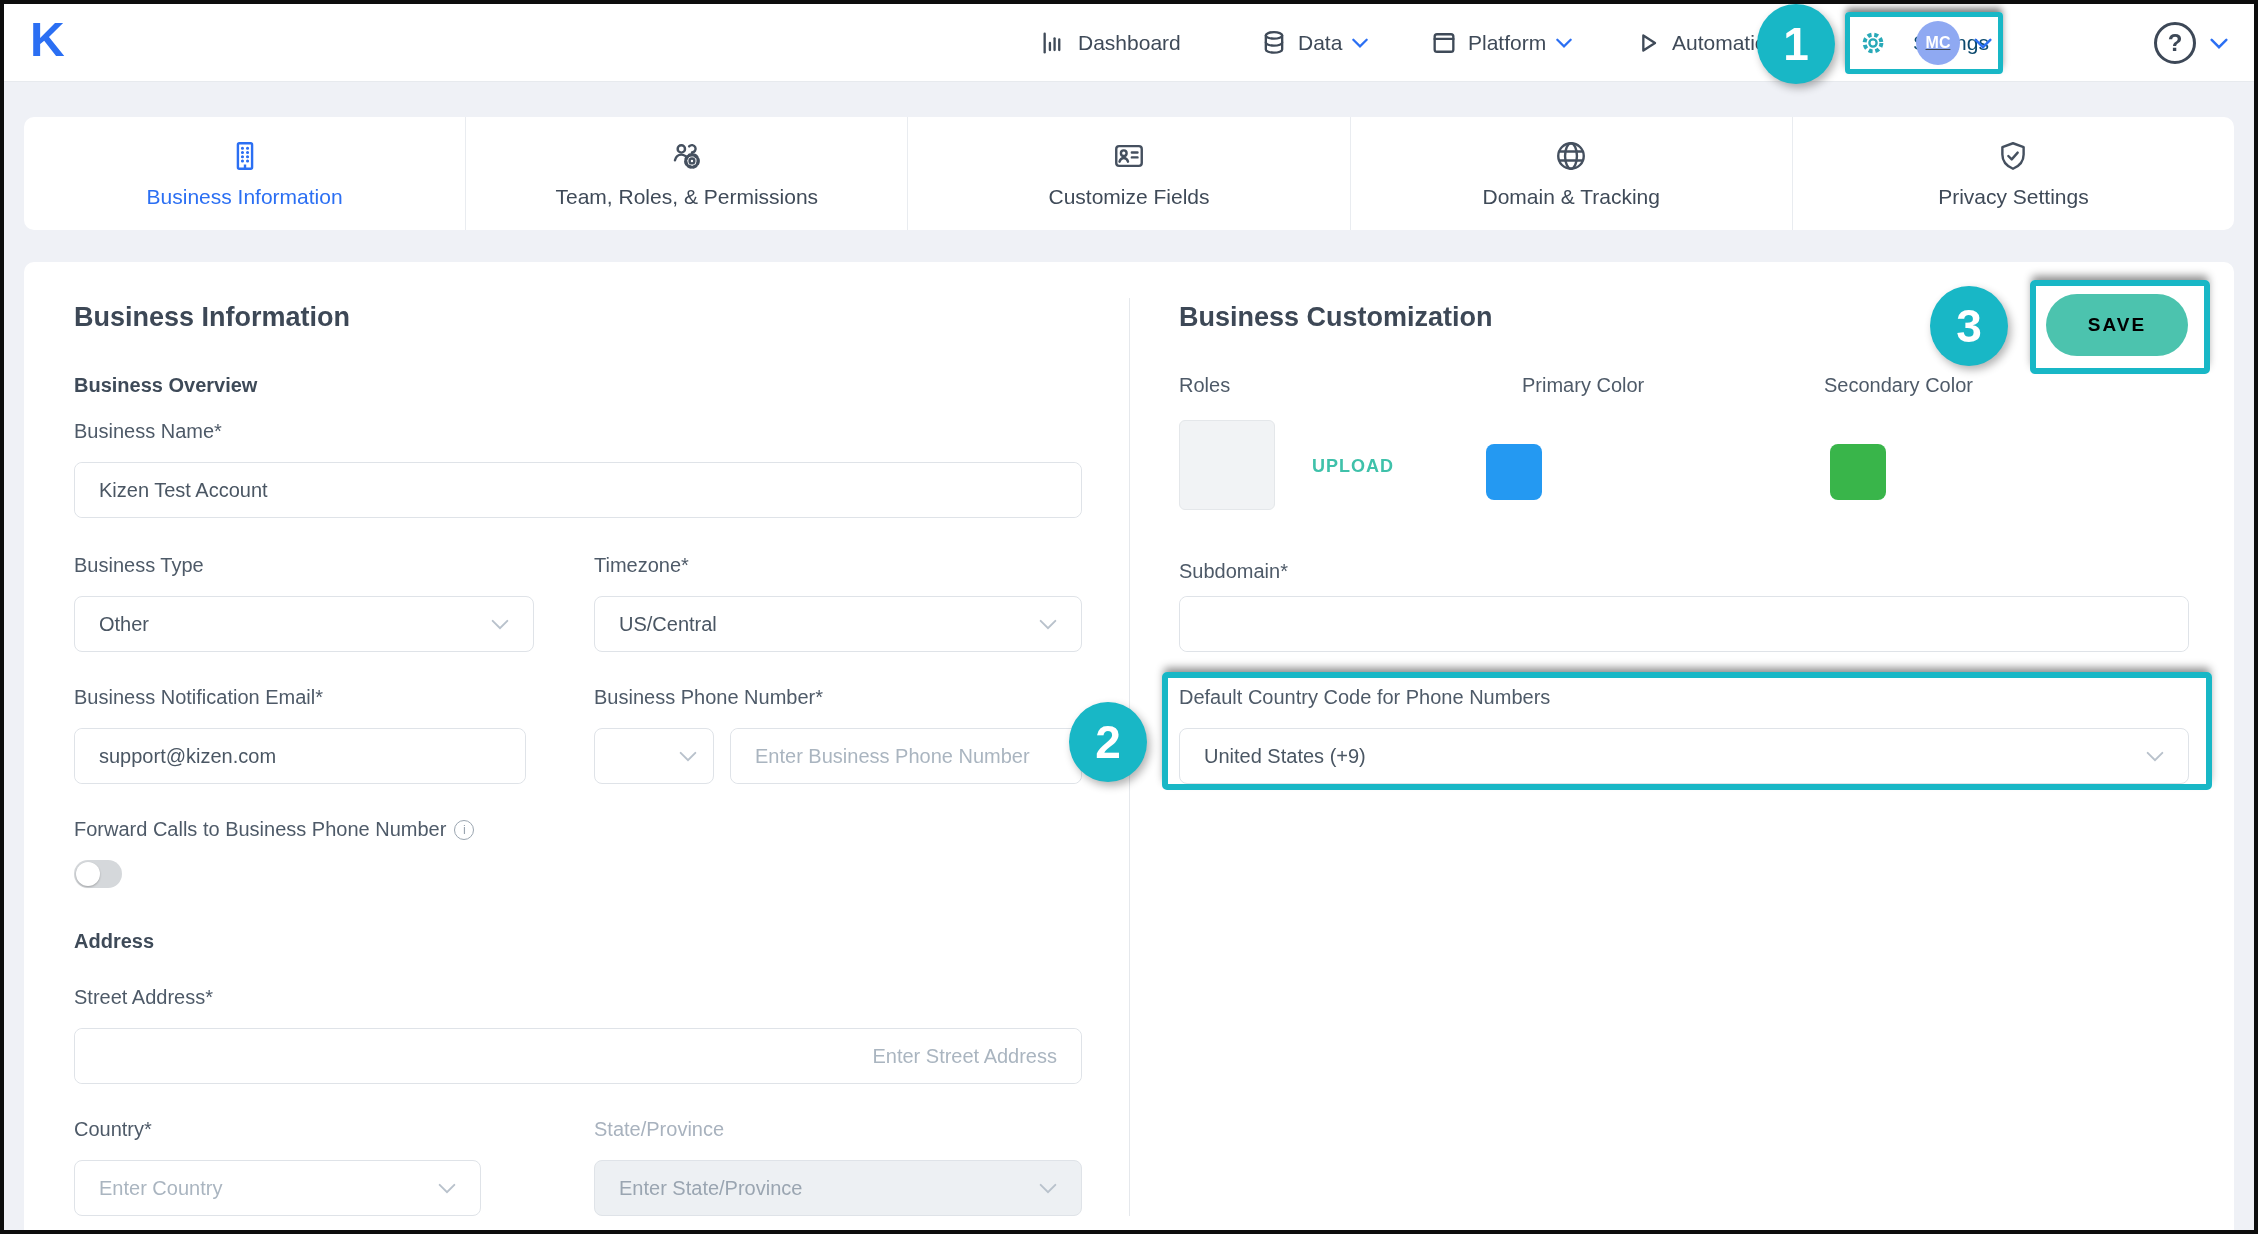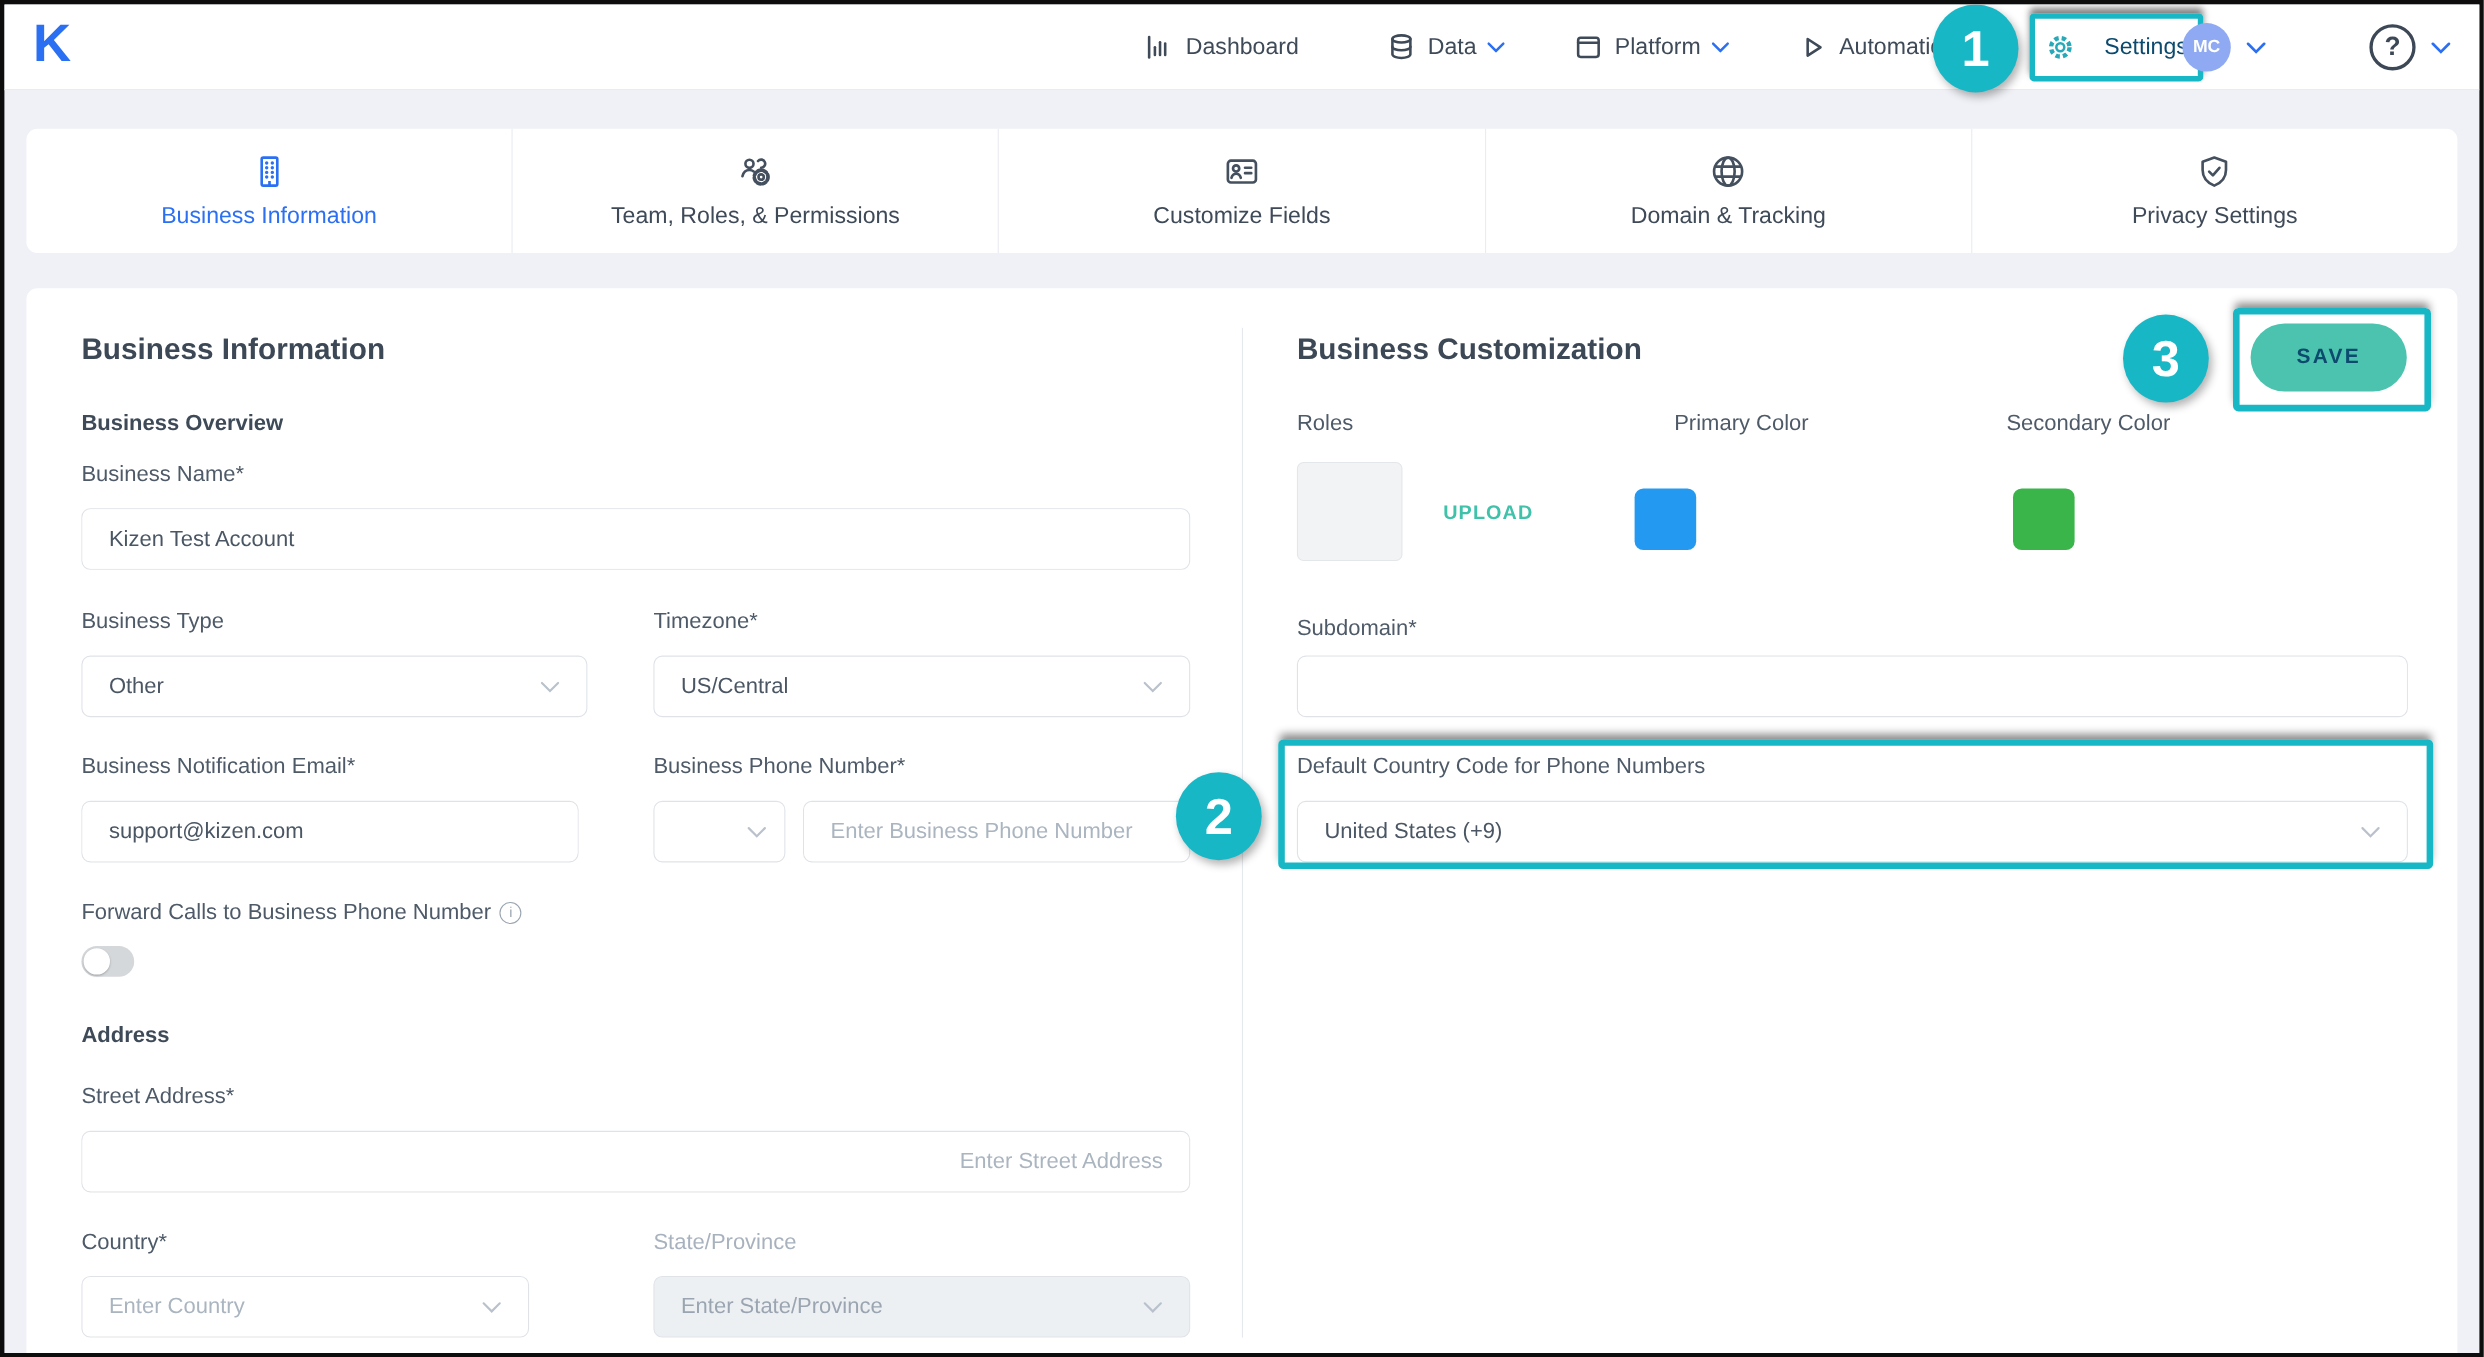--- a/index.html
+++ b/index.html
@@ -94,21 +94,21 @@
   .toggle .knob {
     position:absolute; left:2px; top:2px; width:24px; height:24px; border-radius:50%;
     background:#fff; box-shadow:0 1px 2px rgba(0,0,0,.25);
   }
   .info-i {
     width:20px; height:20px; border-radius:50%; border:1.5px solid #9aa5b0;
     color:#9aa5b0; font-size:13px; display:inline-flex; align-items:center; justify-content:center;
   }
   .save-btn {
     position:absolute; left:2022px; top:32px; width:142px; height:62px;
-    background:#4cc3ae; border:none; border-radius:31px; color:#0c4a6e;
+    background:#4cc3ae; border:none; border-radius:31px; color:#000000;
     font-size:19px; font-weight:bold; letter-spacing:2px; cursor:pointer;
     font-family:inherit; z-index:26;
   }
   .logo-box {
     position:absolute; left:1155px; top:158px; width:96px; height:90px;
     background:#f1f3f5; border:1px solid #e4e7ea; border-radius:6px; cursor:pointer;
   }
   .upload-lbl {
     position:absolute; left:1288px; top:194px; color:#3fc1aa;
     font-size:18px; font-weight:bold; letter-spacing:1px; cursor:pointer;
@@ -166,21 +166,21 @@
     <div class="badge" style="left:1753px; top:0px;">1</div>
 
     <div class="settings-outline">
       <svg width="28" height="28" viewBox="0 0 24 24" fill="none" stroke="#28a9b8">
         <circle cx="12" cy="12" r="7.2" stroke-width="3.4" stroke-dasharray="3.4 2.4"></circle>
         <circle cx="12" cy="12" r="3.1" stroke-width="2"></circle>
       </svg>
       <span>Settings</span>
     </div>
 
-    <div class="nav-item" style="left:1980px; gap:14px;">
+    <div class="nav-item" style="left:1912px; gap:14px;text-decoration:underline;">
       <div class="avatar">MC</div>
       <svg class="chev" width="18" height="11" viewBox="0 0 14 9" fill="none" stroke="currentColor" stroke-width="2" stroke-linecap="round">
           <polyline points="1,1.5 7,7.5 13,1.5"></polyline>
         </svg>
     </div>
 
     <div class="nav-item" style="left:2150px; gap:14px;">
       <div class="help-circle">?</div>
       <svg class="chev" width="18" height="11" viewBox="0 0 14 9" fill="none" stroke="currentColor" stroke-width="2" stroke-linecap="round">
           <polyline points="1,1.5 7,7.5 13,1.5"></polyline>

